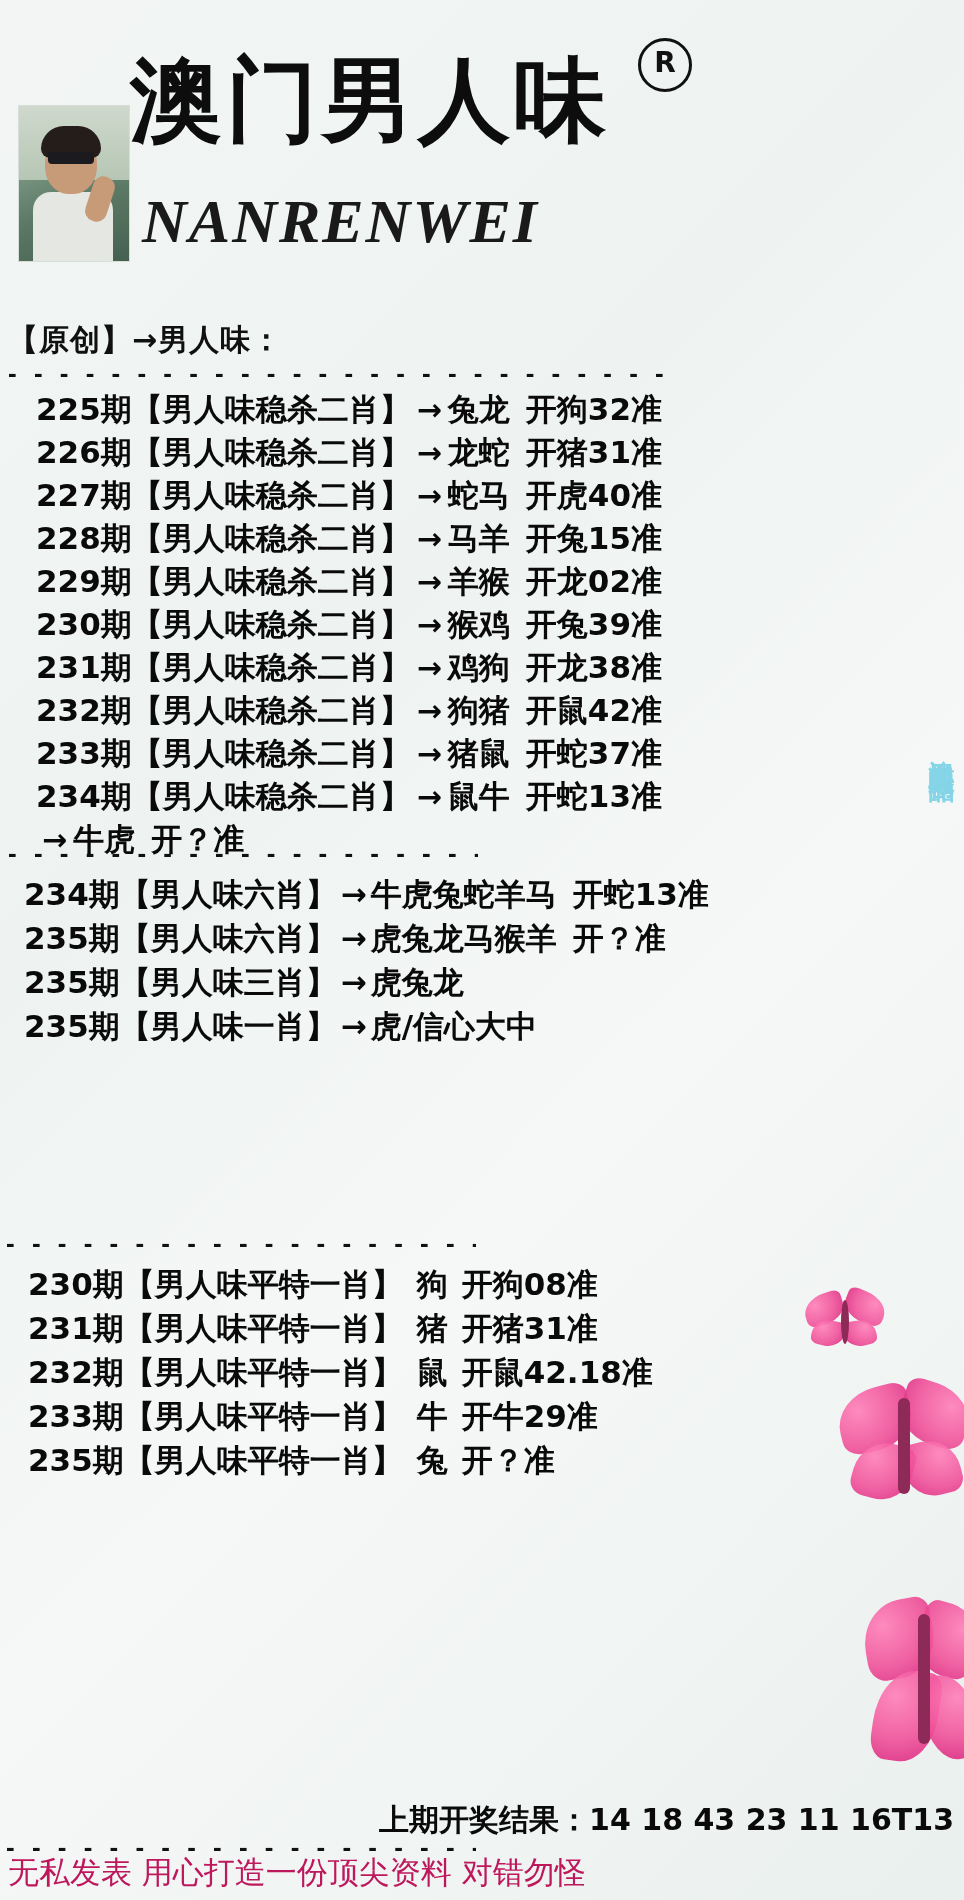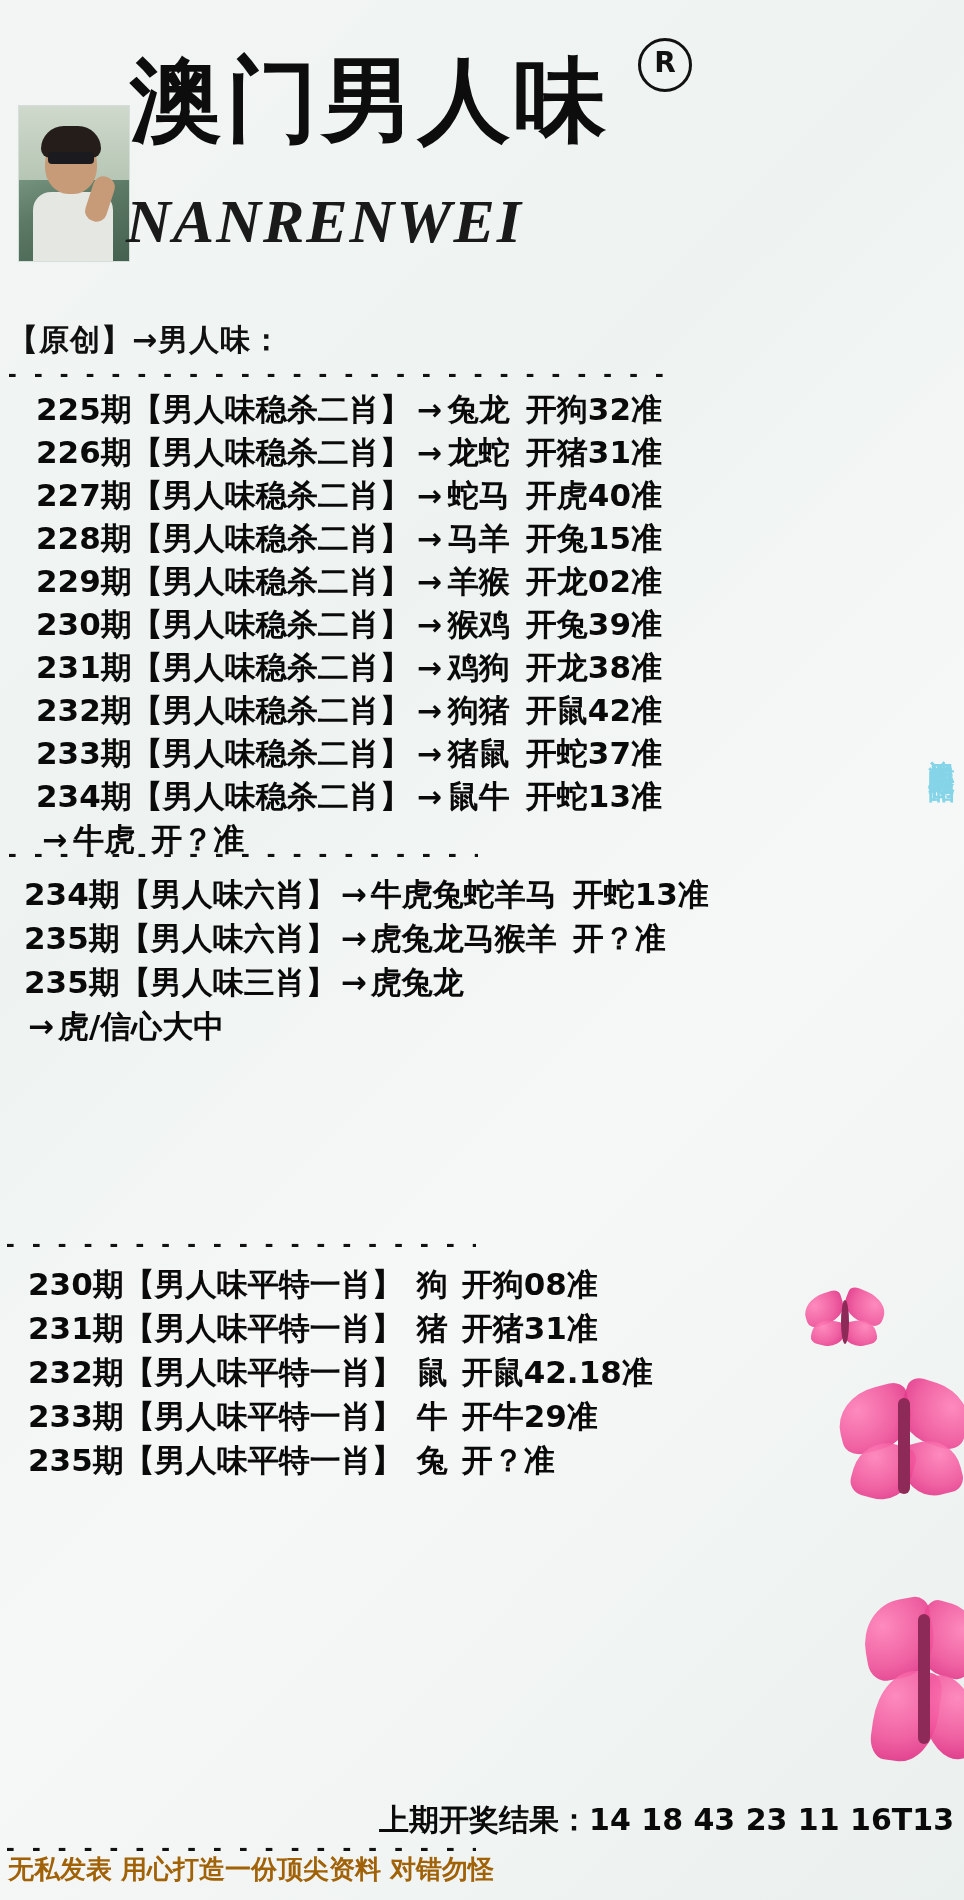--- a/index.html
+++ b/index.html
@@ -109,21 +109,21 @@
     border-radius: 50%;
     color: #111;
     font-family: "DejaVu Sans", "Liberation Sans", sans-serif;
     font-size: 28px;
     font-weight: bold;
     text-align: center;
     line-height: 44px;
   }
   .brand-en {
     position: absolute;
-    left: 126px;
+    left: 142px;
     top: 190px;
     font-family: "Liberation Serif", "DejaVu Serif", serif;
     font-weight: bold;
     font-style: italic;
     font-size: 62px;
     letter-spacing: 2px;
     color: #1a1a1a;
     line-height: 1;
   }
 
@@ -185,23 +185,23 @@
     font-family: "DejaVu Sans", "Liberation Sans", sans-serif;
     font-weight: bold;
     font-size: 30px;
     color: #0a0a0a;
     white-space: nowrap;
   }
   .footer-line {
     position: absolute;
     left: 8px;
     font-family: "DejaVu Sans", "Liberation Sans", sans-serif;
-    font-weight: bold;
-    font-size: 26px;
-    color: #a16207;
+    font-weight: normal;
+    font-size: 31px;
+    color: #be185d;
     white-space: nowrap;
   }
 
   
   .side-watermark {
     position: absolute;
     right: 4px;
     top: 740px;
     writing-mode: vertical-rl;
     text-orientation: upright;
@@ -346,20 +346,21 @@
       <span class="picks">虎兔龙马猴羊</span>
       <span class="tail" style="padding-left:16px">开？准</span>
     </div>
     <div class="row">
       <span class="pfx">235期【男人味三肖】</span>
       <span class="arrow">→</span>
       <span class="picks">虎兔龙</span>
       <span class="tail" style="padding-left:16px"></span>
     </div>
     <div class="row">
+      <span class="pfx">235期【男人味一肖】</span>
       <span class="arrow">→</span>
       <span class="picks">虎/信心大中</span>
       <span class="tail" style="padding-left:16px"></span>
     </div>
   </div>
 
   <div class="side-watermark">澳门男人味原创作品</div>
 
   <div class="block dash-sep" style="top:1228px; left:6px; width:470px;">- - - - - - - - - - - - - - - - - - - - - - - - - -</div>
 

